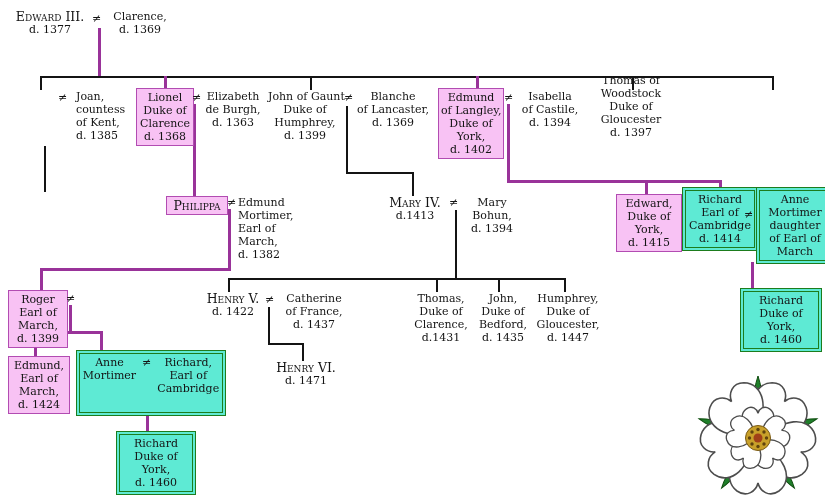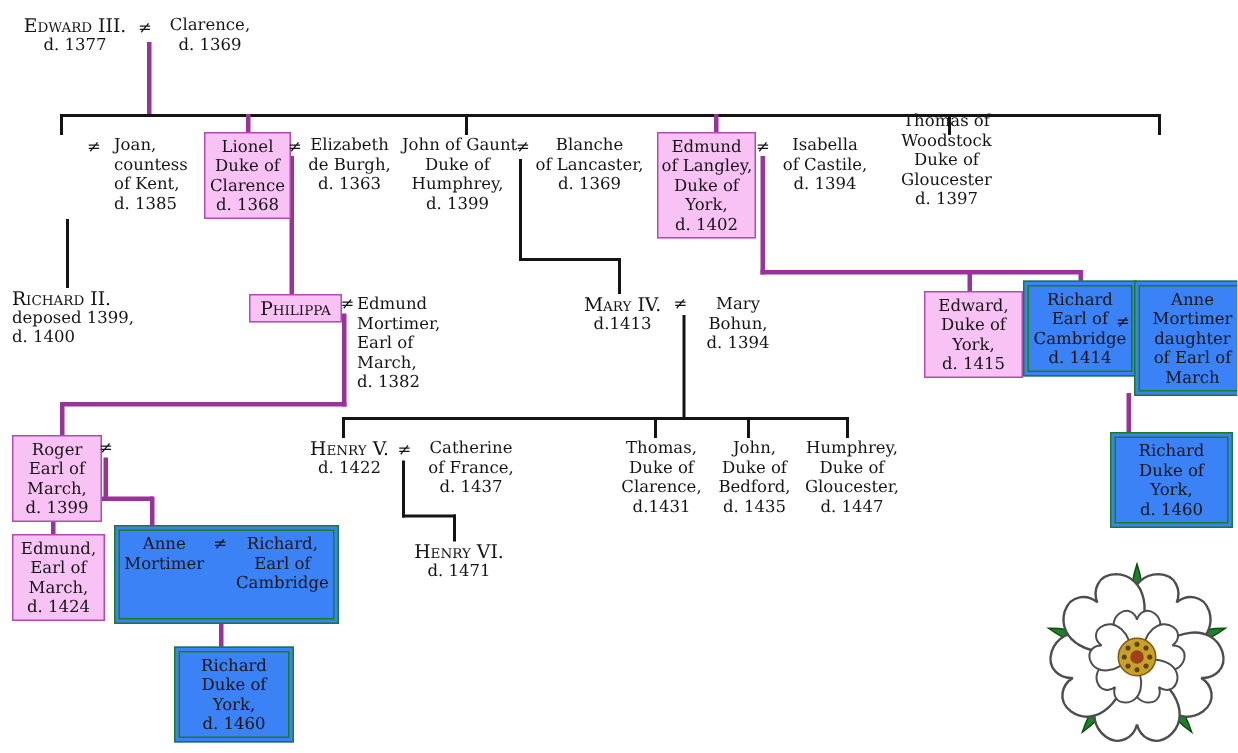--- a/index.html
+++ b/index.html
@@ -8,21 +8,21 @@
     --green-border:#1d7c1d; --text:#141414;
     --rose-sepal:#1f7f2a; --rose-center:#c8a02a; --rose-core:#a04018;
   }
   html,body{margin:0;padding:0;background:#fff;}
   #stage{position:relative;width:825px;height:502px;background:#fff;
     font-family:"DejaVu Serif","Liberation Serif",serif;color:var(--text);overflow:hidden;}
   .node{position:absolute;font-size:11px;line-height:13px;white-space:nowrap;}
   .node.center{text-align:center;}
   .sc{font-variant:small-caps;font-size:12.5px;}
   .box-pink{background:var(--pink-fill);border:1px solid var(--pink-border);padding:2px 2px;}
-  .box-green{background:#3b82f6;border:4px double var(--green-border);padding:2px 2px;}
+  .box-green{background:#5eead4;border:4px double var(--green-border);padding:2px 2px;}
   .msym{position:absolute;font-size:11px;line-height:12px;}
   .hline{position:absolute;height:2px;}
   .vline{position:absolute;width:2px;}
   .hline.purple{height:3px;} .vline.purple{width:3px;}
   .purple{background:var(--purple-line);} .black{background:var(--black-line);}
   .couple{display:flex;gap:6px;justify-content:center;align-items:flex-start;min-height:54px;}
   .couple .col{text-align:center;}
   #rose{position:absolute;left:692px;top:372px;}
   #rose .sepal{fill:var(--rose-sepal);stroke:#0e4d0e;stroke-width:1;}
   #rose .petal{fill:#ffffff;stroke:#4d4d4d;stroke-width:1.6;}
@@ -153,25 +153,20 @@
       <div>of Castile,</div>
       <div>d. 1394</div>
     </div>
     <div class="node center" style="left: 596px; top: 74px; width: 70px;">
       <div>Thomas of</div>
       <div>Woodstock</div>
       <div>Duke of</div>
       <div>Gloucester</div>
       <div>d. 1397</div>
     </div>
-    <div class="node" style="left: 8px; top: 192px;">
-      <div class="sc">Richard II.</div>
-      <div>deposed 1399,</div>
-      <div>d. 1400</div>
-    </div>
     <div class="node center box-pink" style="left: 166px; top: 196px; width: 56px;">
       <div class="sc">Philippa</div>
     </div>
     <div class="node" style="left: 238px; top: 196px;">
       <div>Edmund</div>
       <div>Mortimer,</div>
       <div>Earl of</div>
       <div>March,</div>
       <div>d. 1382</div>
     </div>

